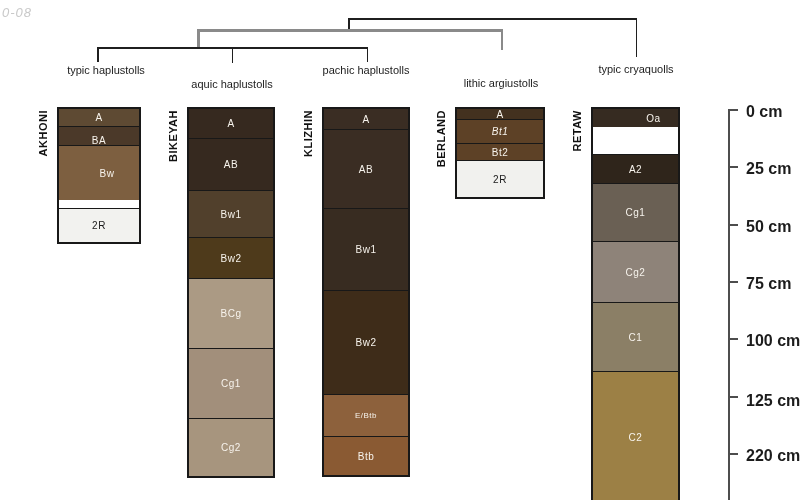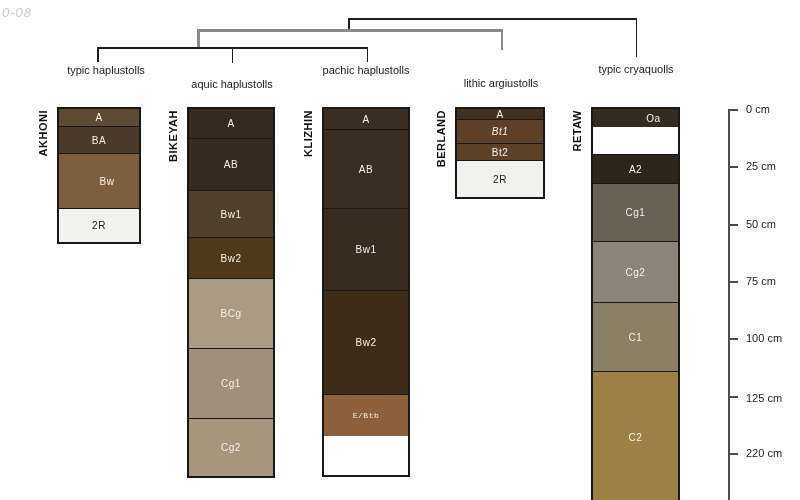--- a/index.html
+++ b/index.html
@@ -13,21 +13,21 @@
   .profile-col{position:absolute;border:2px solid #181818;box-sizing:border-box;background:#fff;}
   .horizon{position:absolute;left:0;right:0;display:flex;align-items:center;justify-content:center;
            box-sizing:border-box;}
   .horizon span{font-size:10px;letter-spacing:0.5px;}
   .horizon span.small{font-size:8px;}
   .series-label{position:absolute;font-size:11px;font-weight:bold;color:#111;
                 letter-spacing:0.5px;white-space:nowrap;line-height:14px;
                 transform:rotate(-90deg) translateX(-100%);transform-origin:0 0;}
   .axis-line{position:absolute;}
   .axis-tick{position:absolute;}
-  .axis-label{position:absolute;font-size:11px;color:#1c1c1c;white-space:nowrap;}
+  .axis-label{position:absolute;font-size:16px;color:#1c1c1c;white-space:nowrap;font-weight:bold;}
 </style>
 </head>
 <body>
 
 <div class="stage">
   <div class="watermark">0-08</div>
   <div id="tree">
       <div class="tree-edge" style="left: 348px; top: 18px; width: 289px; height: 1.5px; background: rgb(31, 31, 31);"></div>
       <div class="tree-edge" style="left: 348px; top: 18px; width: 1.5px; height: 13px; background: rgb(31, 31, 31);"></div>
       <div class="tree-edge" style="left: 635.5px; top: 18px; width: 1.5px; height: 39px; background: rgb(31, 31, 31);"></div>
@@ -45,21 +45,21 @@
       <div class="tree-label" style="left: 556px; top: 63px;">typic cryaquolls</div>
     </div>
   <div id="profiles">
       <div class="profile-col" style="left: 57px; top: 107px; width: 84px; height: 137px;">
         <div class="horizon" style="top: 0px; height: 17px; background: rgb(94, 74, 51);">
           <span style="color: rgb(247, 243, 236);">A</span>
         </div>
         <div class="horizon" style="top: 17px; height: 27px; background: rgb(75, 57, 41); border-top: 1.5px solid rgb(24, 24, 24);">
           <span style="color: rgb(247, 243, 236);">BA</span>
         </div>
-        <div class="horizon" style="top: 44px; height: 55px; background: rgb(125, 95, 64); border-top: 1.5px solid rgb(24, 24, 24); padding-left: 16px;">
+        <div class="horizon" style="top: 36px; height: 55px; background: rgb(125, 95, 64); border-top: 1.5px solid rgb(24, 24, 24); padding-left: 16px;">
           <span style="color: rgb(247, 243, 236);">Bw</span>
         </div>
         <div class="horizon" style="top: 99px; height: 34px; background: rgb(242, 242, 239); border-top: 1.5px solid rgb(24, 24, 24);">
           <span style="color: rgb(26, 26, 26);">2R</span>
         </div>
       </div>
       <div class="series-label" style="left: 36px; top: 110px;">AKHONI</div>
       <div class="profile-col" style="left: 187px; top: 107px; width: 88px; height: 371px;">
         <div class="horizon" style="top: 0px; height: 29px; background: rgb(54, 41, 31);">
           <span style="color: rgb(247, 243, 236);">A</span>
@@ -91,21 +91,24 @@
         <div class="horizon" style="top: 20px; height: 79px; background: rgb(58, 45, 35); border-top: 1.5px solid rgb(24, 24, 24);">
           <span style="color: rgb(247, 243, 236);">AB</span>
         </div>
         <div class="horizon" style="top: 99px; height: 82px; background: rgb(56, 44, 33); border-top: 1.5px solid rgb(24, 24, 24);">
           <span style="color: rgb(247, 243, 236);">Bw1</span>
         </div>
         <div class="horizon" style="top: 181px; height: 104px; background: rgb(62, 44, 25); border-top: 1.5px solid rgb(24, 24, 24);">
           <span style="color: rgb(247, 243, 236);">Bw2</span>
         </div>
         <div class="horizon" style="top: 285px; height: 42px; background: rgb(141, 97, 60); border-top: 1.5px solid rgb(24, 24, 24);">
-          <span class="small" style="color: rgb(247, 243, 236); font-family: Liberation Mono, monospace;">E/Btb</span>
+          <span class="small" style="color: rgb(247, 243, 236);">E/Btb</span>
+        </div>
+        <div class="horizon" style="top: 327px; height: 39px; background: rgb(138, 90, 51); border-top: 1.5px solid rgb(24, 24, 24);">
+          <span style="color: rgb(247, 243, 236);">Btb</span>
         </div>
       </div>
       <div class="series-label" style="left: 301px; top: 110px;">KLIZHIN</div>
       <div class="profile-col" style="left: 455px; top: 107px; width: 90px; height: 92px;">
         <div class="horizon" style="top: 0px; height: 10px; background: rgb(67, 49, 31);">
           <span style="color: rgb(247, 243, 236);">A</span>
         </div>
         <div class="horizon" style="top: 10px; height: 24px; background: rgb(93, 65, 38); border-top: 1.5px solid rgb(24, 24, 24); font-style: italic;">
           <span style="color: rgb(247, 243, 236);">Bt1</span>
         </div>

